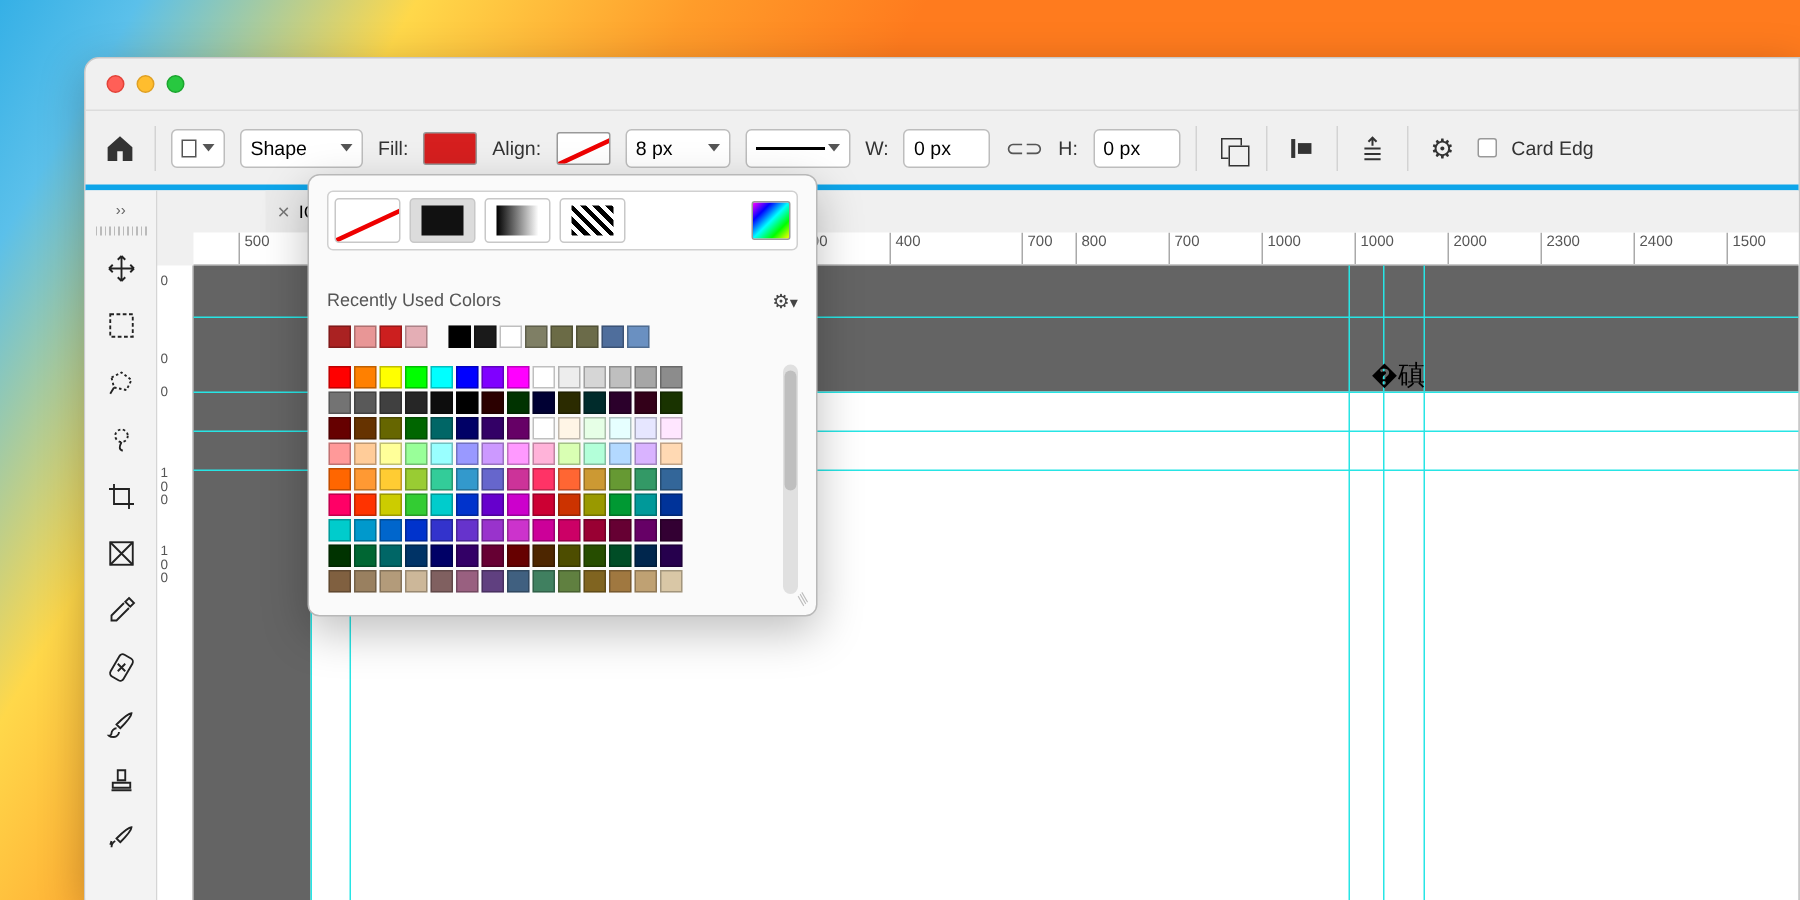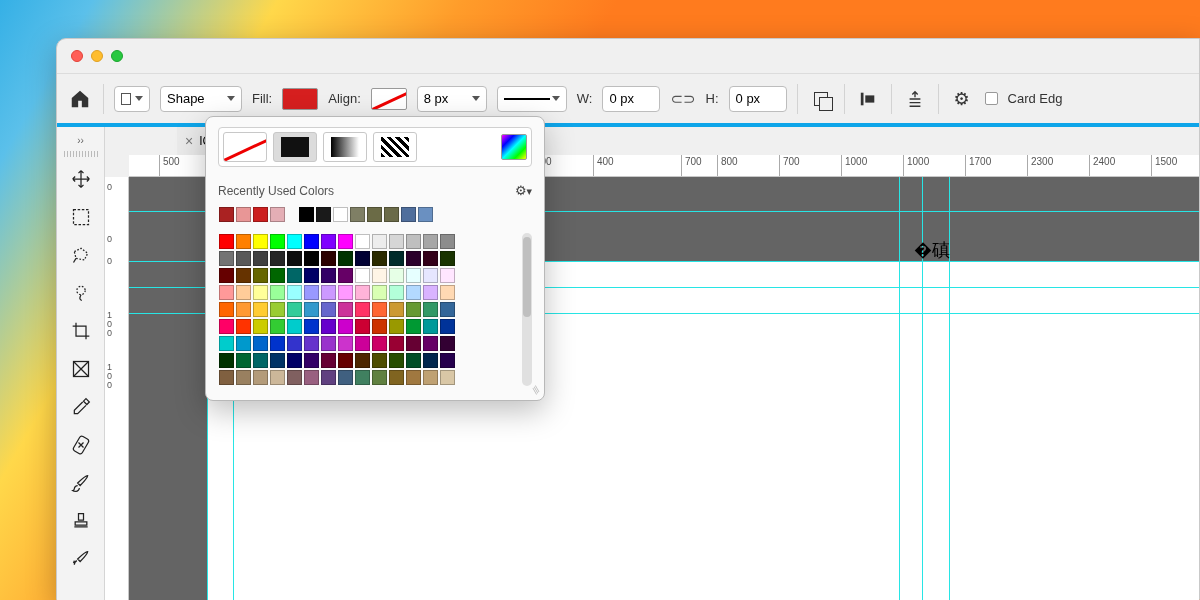--- a/index.html
+++ b/index.html
@@ -53,21 +53,21 @@
 
 .popover { position:absolute; left:205px; top:116px; width:340px; background:#fafafa; border:1px solid #b8b8b8; border-radius:8px; box-shadow:0 10px 30px rgba(0,0,0,.25); z-index:50; padding:10px 12px 14px; }
 .pop-row1 { display:flex; gap:6px; align-items:center; border:1px solid #d0d0d0; border-radius:4px; padding:4px; background:#fff; }
 .fillmode { width:44px; height:30px; border:1px solid #c8c8c8; border-radius:3px; background:#fff; display:flex; align-items:center; justify-content:center; position:relative; overflow:hidden; }
 .fillmode.sel { background:#dcdcdc; }
 .fm-none::after { content:""; position:absolute; left:-6px; top:50%; width:150%; height:3px; background:#e00; transform:rotate(-25deg); }
 .fm-solid-inner { width:28px; height:20px; background:#111; }
 .fm-grad-inner { width:28px; height:20px; background:linear-gradient(90deg,#000,#fff); }
 .fm-pattern-inner { width:28px; height:20px; background:repeating-linear-gradient(45deg,#000 0,#000 3px,#fff 3px,#fff 6px); }
 .rainbow { width:26px; height:26px; border:1px solid #999; margin-left:auto; background:linear-gradient(135deg,#f0f 0%,#00f 25%,#0ff 50%,#0f0 75%,#ff0 100%); border-radius:2px; }
-.pop-label { font-size:12px; color:#555; margin:16px 0 8px; display:flex; align-items:center; justify-content:space-between;gap:10px; }
+.pop-label { font-size:12px; color:#555; margin:26px 0 8px; display:flex; justify-content:space-between;gap:10px; }
 .gearsm { font-size:13px; color:#444; }
 .recent, .grid { display:flex; flex-wrap:wrap; }
 .recent .sw, .grid .sw { width:15px; height:15px; border:1px solid rgba(0,0,0,.25); margin:1px; }
 .gridwrap { display:flex; gap:6px; align-items:flex-start; }
 .scroll { width:10px; align-self:stretch; background:#e0e0e0; border-radius:5px; position:relative; }
 .scroll::after { content:""; position:absolute; left:1px; right:1px; top:4px; height:80px; background:#bfbfbf; border-radius:4px; }
 .resize { position:absolute; right:6px; bottom:4px; color:#bbb; font-size:10px; transform:rotate(-45deg); letter-spacing:-1px; }
 </style>
 </head>
 <body>
@@ -229,21 +229,21 @@
             <div class="tick" style="left: 216px;">200</div>
             <div class="tick" style="left: 278px;">300</div>
             <div class="tick" style="left: 340px;">400</div>
             <div class="tick" style="left: 402px;">500</div>
             <div class="tick" style="left: 464px;">400</div>
             <div class="tick" style="left: 552px;">700</div>
             <div class="tick" style="left: 588px;">800</div>
             <div class="tick" style="left: 650px;">700</div>
             <div class="tick" style="left: 712px;">1000</div>
             <div class="tick" style="left: 774px;">1000</div>
-            <div class="tick" style="left: 836px;">1700</div>
+            <div class="tick" style="left: 836px;">2000</div>
             <div class="tick" style="left: 898px;">2300</div>
             <div class="tick" style="left: 960px;">2400</div>
             <div class="tick" style="left: 1022px;">1500</div>
           </div>
         <div class="canvas">
           <div class="artboard"></div>
           <div class="guide h" style="top:34px"></div>
           <div class="guide h" style="top:84px"></div>
           <div class="guide h" style="top:110px"></div>
           <div class="guide h" style="top:136px"></div>

